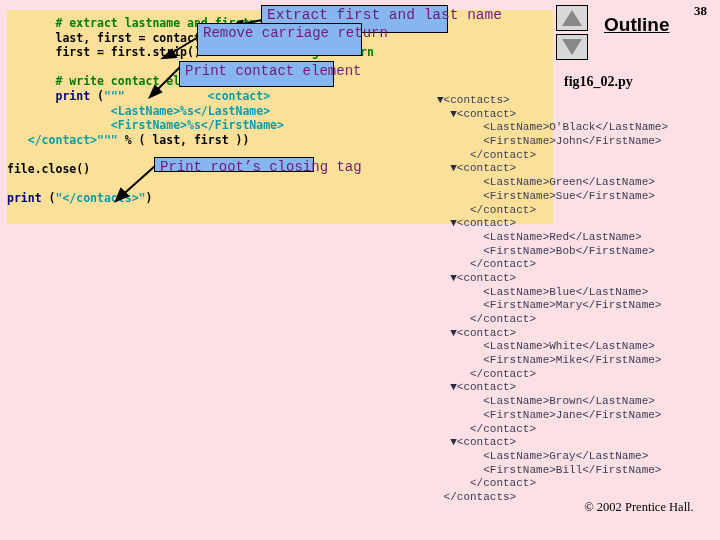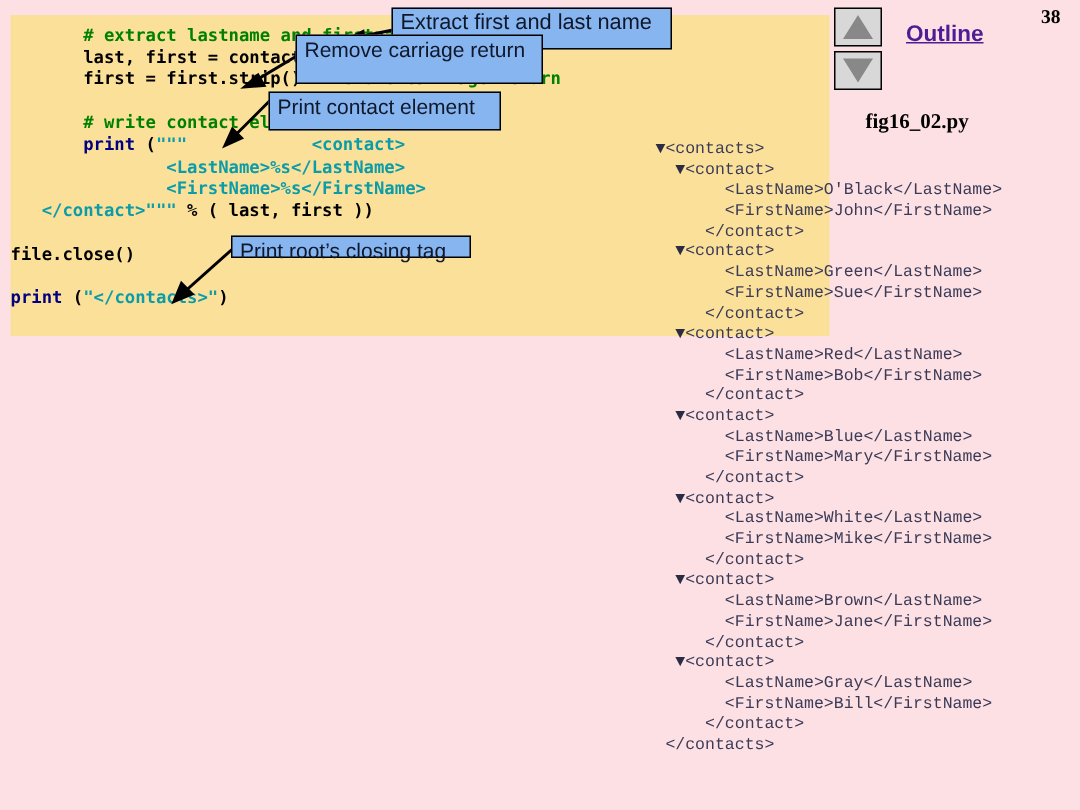--- a/index.html
+++ b/index.html
@@ -59,22 +59,22 @@
   }
   #outline-tree .trow { display: block; height: 13.7px; }
   .tw { color: #3b3b57; }
   .tg { color: #2b2b44; }
 
   
   .callout {
     position: absolute;
     background: #86b5f0;
     border: 1px solid #000000;
-    color: #0f172a;
-    font-family: Liberation Sans, sans-serif;
+    color: #701a75;
+    font-family: Liberation Mono, monospace;
     font-size: 14px;
     line-height: 1.05;
     padding: 2px 5px 3px 5px;
     white-space: nowrap;
     box-sizing: border-box;
   }
   #callout-extract  { left: 261px; top: 5px;   width: 187px; height: 28px; font-size: 14.5px; }
   #callout-remove   { left: 197px; top: 23px;  width: 165px; height: 33px; }
   #callout-print-ce { left: 179px; top: 61px;  width: 155px; height: 26px; }
   #callout-print-rc { left: 154px; top: 157px; width: 160px; height: 15px; }
@@ -109,23 +109,23 @@
     border-left: 10px solid transparent;
     border-right: 10px solid transparent;
     border-top: 16px solid #888888;
   }
 
   #outline-title {
     position: absolute;
     left: 604px;
     top: 14px;
     font-family: "Liberation Sans", sans-serif;
-    font-size: 15px;
-    font-weight: bold;
-    color: #4c1d95;
+    font-size: 19px;
+    font-weight: bold;
+    color: #000000;
     text-decoration: underline;
     white-space: nowrap;
   }
 
   #page-number {
     position: absolute;
     left: 694px;
     top: 3px;
     font-family: "Liberation Serif", serif;
     font-size: 13px;
@@ -135,21 +135,20 @@
 
   #file-name {
     position: absolute;
     left: 564px;
     top: 74px;
     font-family: "Liberation Serif", serif;
     font-size: 14px;
     font-weight: bold;
     color: #000000;
     white-space: nowrap;
-    margin-left: 13px;
   }
 
   #copyright {
     position: absolute;
     left: 563px;
     top: 500px;
     width: 152px;
     text-align: center;
     font-family: "Liberation Serif", serif;
     font-size: 12.5px;
@@ -194,13 +193,14 @@
   </div>
 </div>
 
 <div id="outline-title">Outline</div>
 
 <div id="page-number">38</div>
 
 <div id="file-name">fig16_02.py</div>
 
 <div id="copyright">
+  <span>© 2002 Prentice Hall.</span>
 </div>
 
 </body></html>

